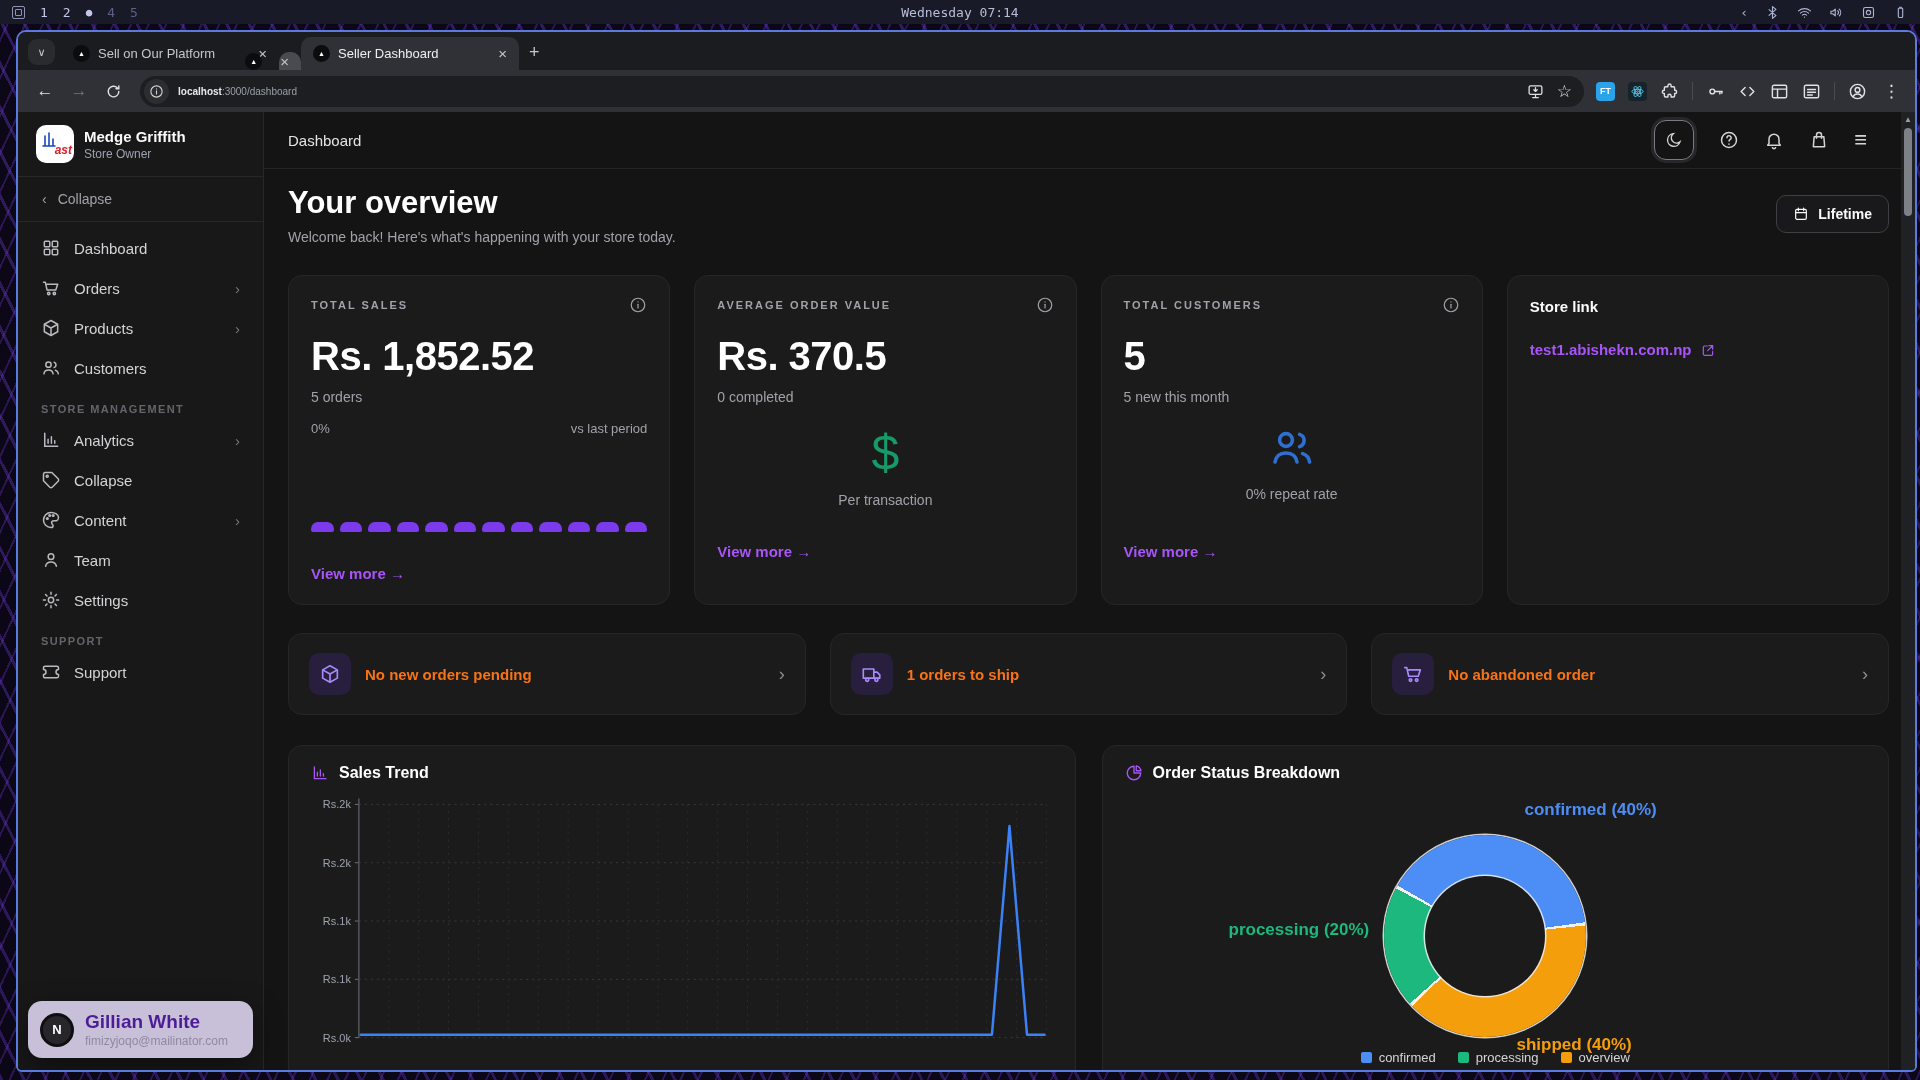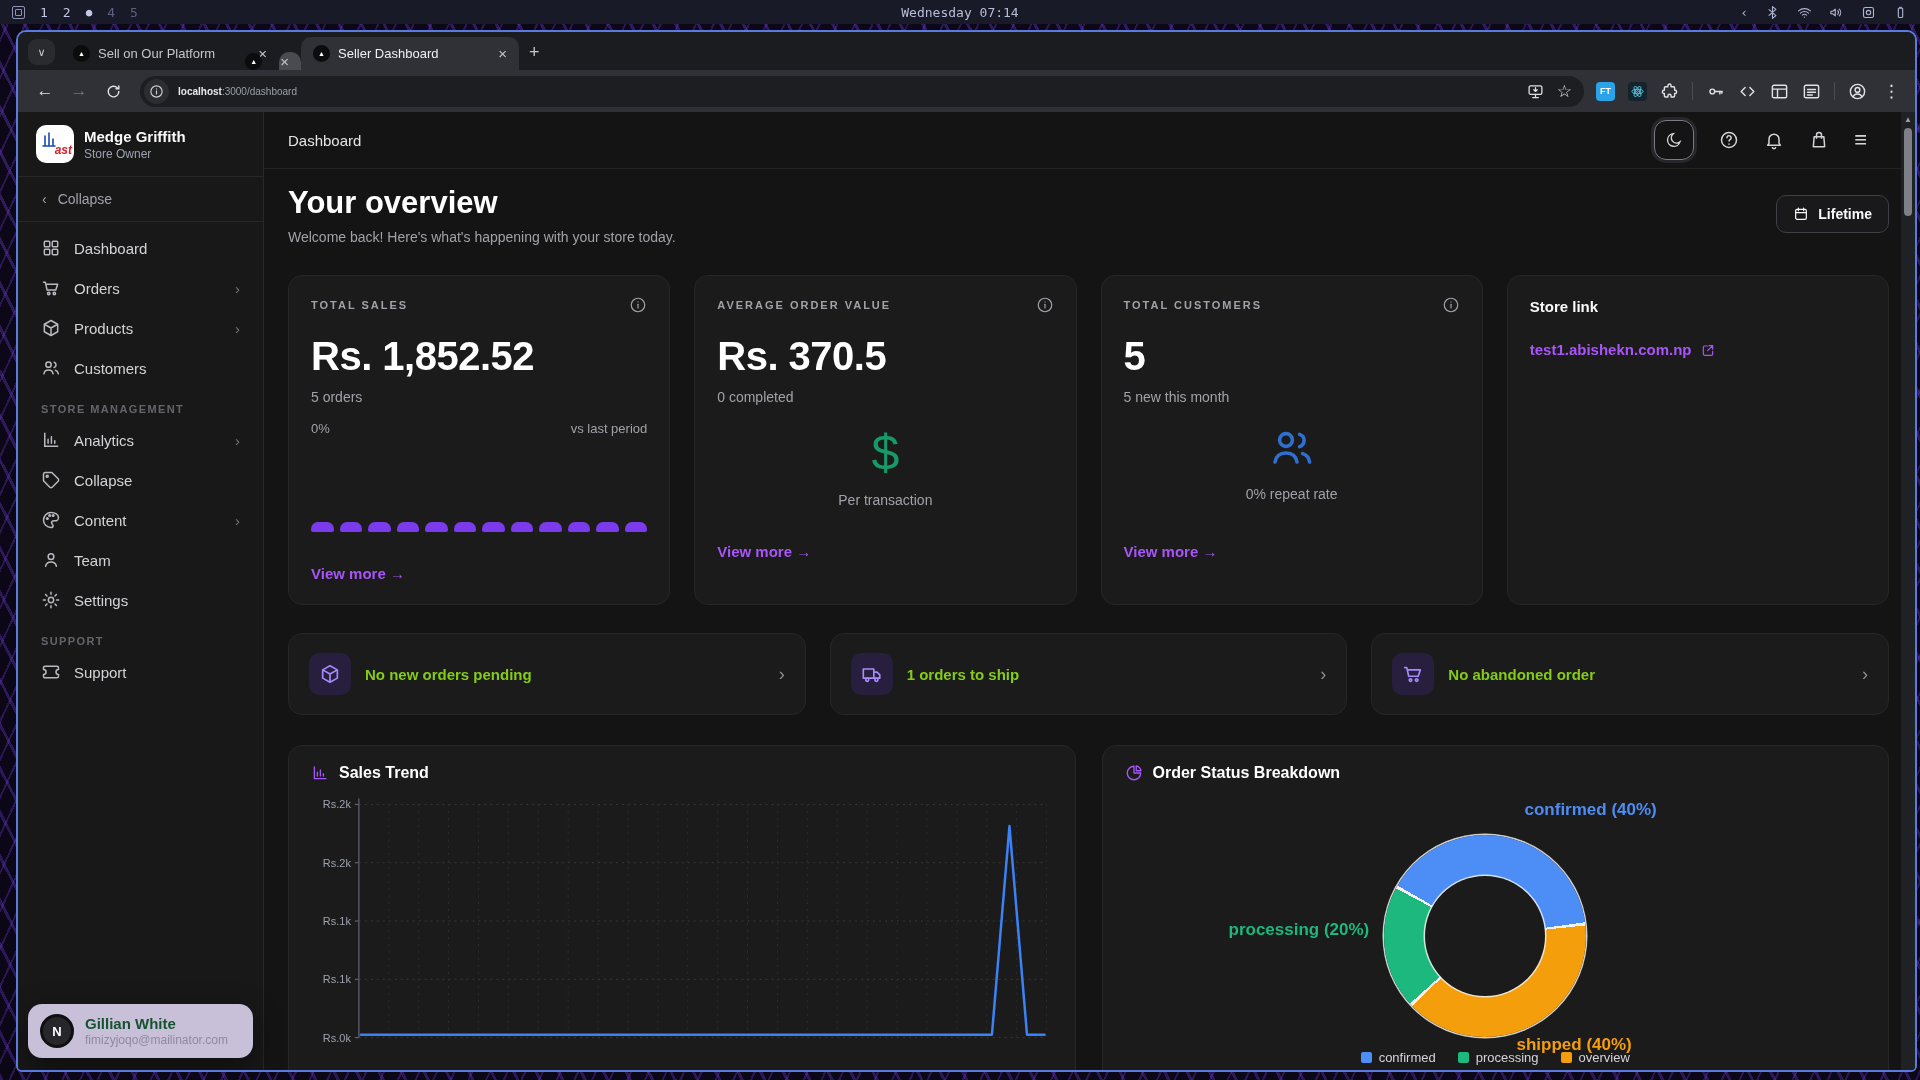--- a/index.html
+++ b/index.html
@@ -71,21 +71,21 @@
   .collapse{display:flex;align-items:center;gap:11px;color:#a1a1aa;font-size:14px;padding:14px 24px;cursor:pointer;}
   .nav{padding:6px 10px;flex:1;}
   .nitem{display:flex;align-items:center;gap:13px;padding:10px 13px;color:#d4d4d8;font-size:15px;border-radius:8px;cursor:pointer;}
   .nitem .ic{width:20px;height:20px;color:#b9b9c0;flex:none;}
   .nchev{margin-left:auto;color:#74747c;font-size:15px;}
   .nsec{padding:15px 13px 5px;font-size:11px;font-weight:700;letter-spacing:1.4px;color:#64646c;}
   .toast{position:absolute;left:10px;right:10px;bottom:12px;background:#c8c0d9;border-radius:14px;padding:10px 12px;
     display:flex;gap:11px;align-items:center;box-shadow:0 10px 30px rgba(0,0,0,.45);cursor:pointer;}
   .tava{width:34px;height:34px;border-radius:50%;background:#26262b;border:3px solid #0f0f12;color:#fff;font-size:13px;
     font-weight:700;display:flex;align-items:center;justify-content:center;flex:none;}
-  .tname{font-size:15px;font-weight:700;color:#14532d;}
+  .tname{font-size:19px;font-weight:700;color:#4c1d95;}
   .temail{font-size:12px;color:#8f89a0;margin-top:1px;}
   .main{flex:1;display:flex;flex-direction:column;min-width:0;}
   .mhead{height:57px;display:flex;align-items:center;padding:0 24px;border-bottom:1px solid #242424;flex:none;}
   .mtitle{font-size:15px;color:#e4e4e7;}
   .micons{margin-left:auto;display:flex;align-items:center;gap:25px;color:#d4d4d8;padding-right:24px;}
   .micons svg{width:20px;height:20px;display:block;}
   .moonbtn{width:40px;height:40px;border-radius:12px;border:1px solid #7b7b85;box-shadow:0 0 0 3px #26262b;
     display:flex;align-items:center;justify-content:center;cursor:pointer;}
   .moonbtn svg{width:18px;height:18px;}
   .menu-glyph{font-size:22px;cursor:pointer;}
@@ -114,21 +114,21 @@
   .scenter svg{width:48px;height:48px;}
   .scap{font-size:14px;color:#a1a1aa;margin-top:10px;}
   .slcard{padding:22px;height:330px;}
   .sltitle{font-size:15px;font-weight:700;color:#fafafa;}
   .sllink{margin-top:26px;display:flex;gap:9px;align-items:center;color:#a855f7;font-weight:700;font-size:15px;cursor:pointer;}
   .sllink svg{width:16px;height:16px;}
   .banners{display:grid;grid-template-columns:repeat(3,1fr);gap:24px;margin-top:28px;}
   .banner{height:82px;display:flex;align-items:center;padding:0 20px;cursor:pointer;}
   .btile{width:42px;height:42px;border-radius:10px;background:#281f3e;color:#a78bfa;display:flex;align-items:center;justify-content:center;flex:none;}
   .btile svg{width:22px;height:22px;}
-  .btext{margin-left:14px;font-size:15px;font-weight:600;color:#84cc16;}
+  .btext{margin-left:14px;font-size:15px;font-weight:600;color:#f97316;}
   .bchev{margin-left:auto;color:#8e8e96;font-size:18px;}
   .chartsrow{display:grid;grid-template-columns:1fr 1fr;gap:26px;margin-top:30px;}
   .chart-card{height:440px;padding:18px 22px;}
   .chead{display:flex;gap:10px;align-items:center;}
   .chead svg{width:18px;height:18px;color:#a855f7;}
   .chead h3{font-size:16px;font-weight:700;color:#fff;}
   .sales-svg{width:100%;height:270px;margin-top:10px;display:block;}
   .donut-wrap{position:relative;height:380px;margin-top:6px;}
   .donut{position:absolute;left:259px;top:47px;width:202px;height:202px;border-radius:50%;
     box-shadow:0 0 0 1.5px rgba(240,240,240,.85);}

